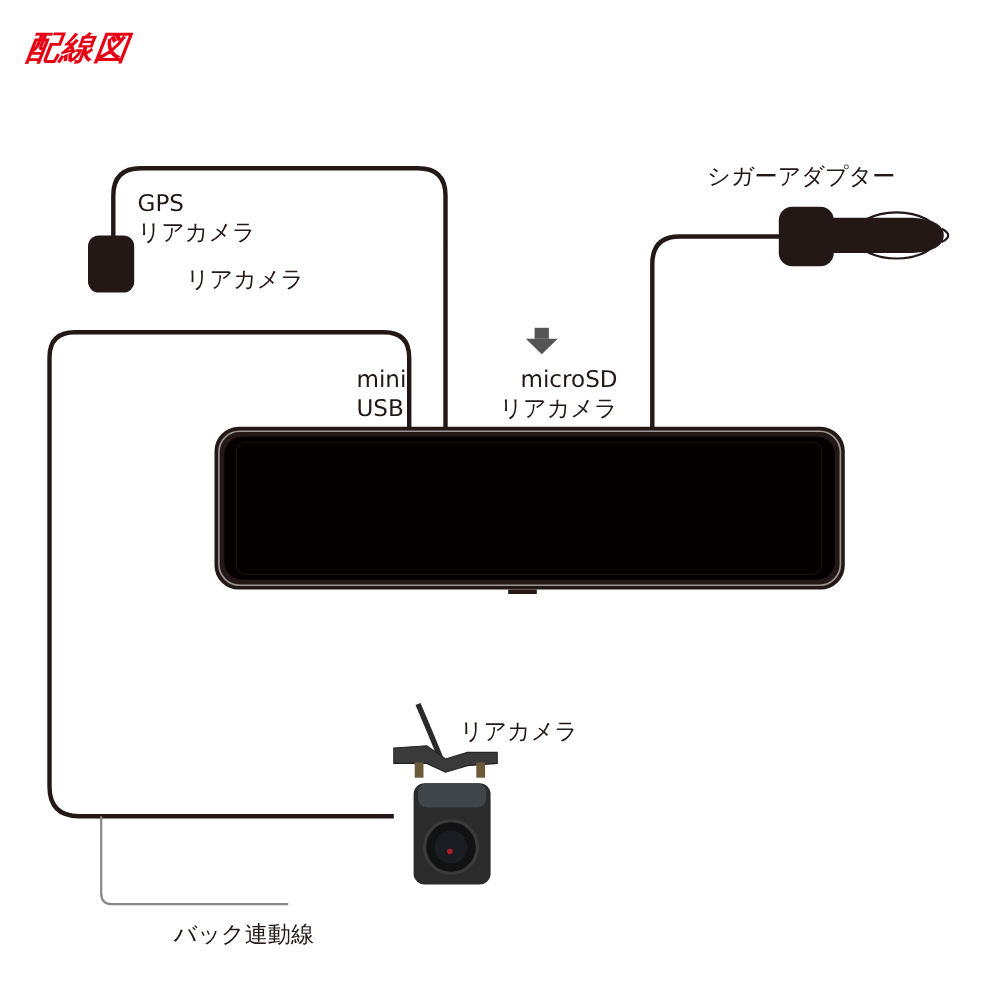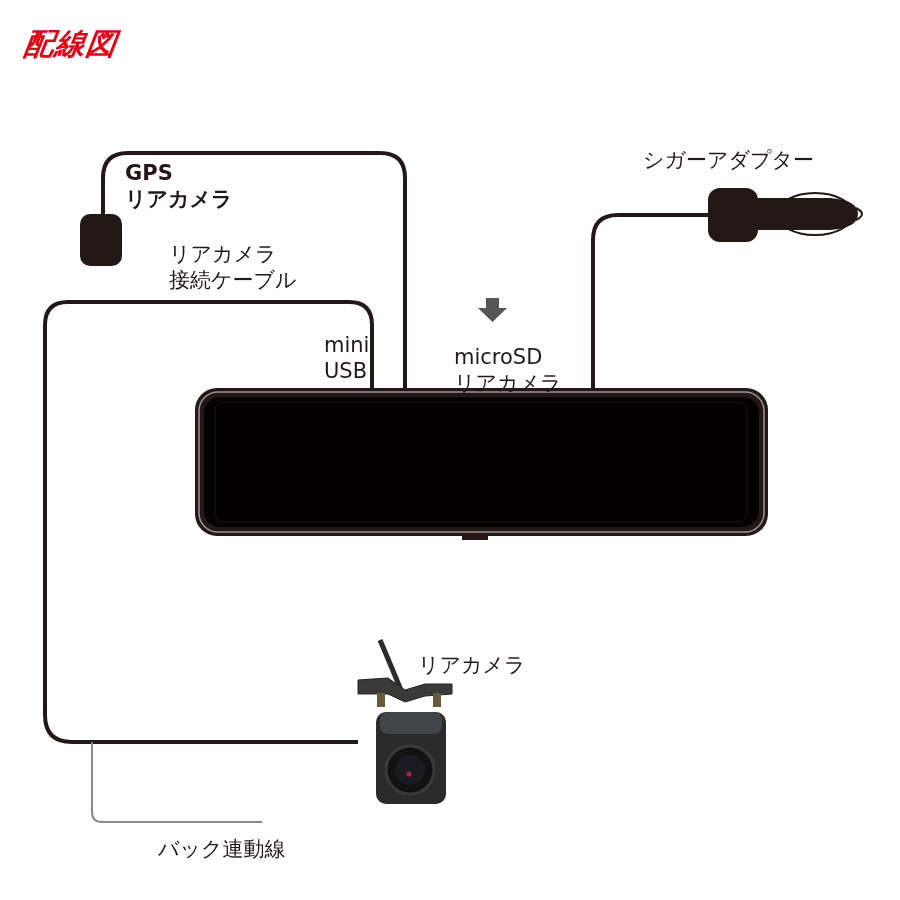--- a/index.html
+++ b/index.html
@@ -50,31 +50,30 @@
     <rect x="377" y="693" width="8" height="14" fill="#6a5a3a"></rect>
     <rect x="433" y="693" width="8" height="14" fill="#6a5a3a"></rect>
     <rect x="376" y="712" width="70" height="92" rx="10" fill="#2b2b2b"></rect>
     <rect x="380" y="712" width="62" height="22" rx="8" fill="#3f4548"></rect>
     <circle cx="410" cy="770" r="24" fill="#121212" stroke="#3a3a3a" stroke-width="3"></circle>
     <circle cx="410" cy="770" r="15" fill="#1b1b22"></circle>
     <circle cx="409" cy="774" r="2.5" fill="#b0202a"></circle>
   </g>
 </svg>
 
-<div class="lbl" style="left:125px;top:160px;font-weight:bold;">
+<div class="lbl" style="left:125px;top:172px;">
   <div>GPS</div>
   <div>リアカメラ</div>
 </div>
 <div class="lbl" style="left:169px;top:241px;">
   <div>リアカメラ</div>
-  <div>接続ケーブル</div>
 </div>
 <div class="lbl" style="left:324px;top:332px;">
   <div>mini</div>
   <div>USB</div>
 </div>
-<div class="lbl" style="left:454px;top:344px;">
+<div class="lbl" style="left:454px;top:332px;text-align:right;">
   <div>microSD</div>
   <div>リアカメラ</div>
 </div>
 <div class="lbl" style="left:643px;top:147px;">シガーアダプター</div>
 <div class="lbl" style="left:418px;top:652px;">リアカメラ</div>
 <div class="lbl" style="left:158px;top:836px;">バック連動線</div>
 
 </body></html>

